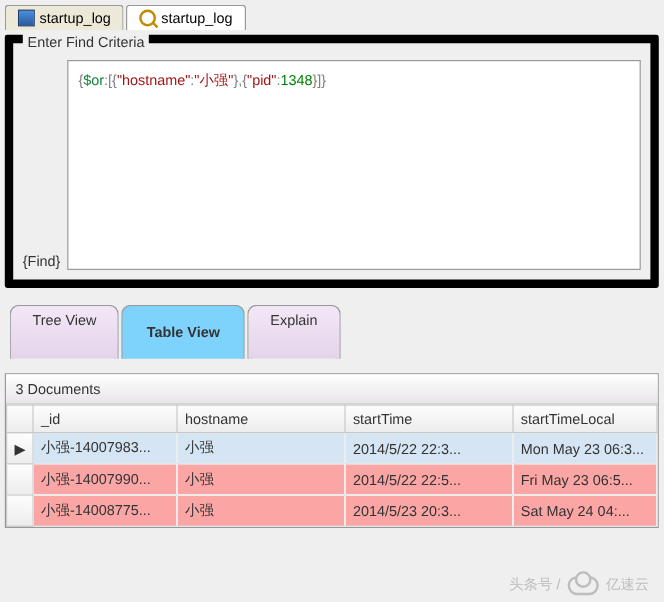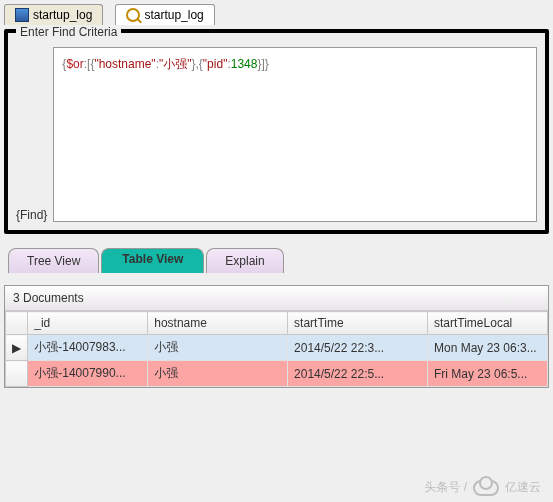--- a/index.html
+++ b/index.html
@@ -1,35 +1,35 @@
 <!DOCTYPE html>
 <html><head>
 <meta charset="utf-8">
 <style>
 *{box-sizing:border-box;margin:0;padding:0;font-family:Tahoma,Arial,sans-serif;font-size:12px}
 body{background:#f0eff0;width:553px;height:502px;overflow:hidden;position:relative}
 .tabs-top{display:flex;padding:4px 0 0 4px;background:#f0eff0}
-.ttab{display:flex;align-items:center;gap:4px;padding:3px 10px;border:1px solid #999;border-bottom:none;border-radius:3px 3px 0 0;background:#ece9d8;margin-right:12px;cursor:pointer}
+.ttab{display:flex;align-items:center;gap:4px;padding:3px 10px;border:1px solid #999;border-bottom:none;border-radius:3px 3px 0 0;background:#ece9d8;margin-right:2px;cursor:pointer}
 .ttab.active{background:#fff}
 .ico-doc{width:14px;height:14px;background:linear-gradient(#4a90d9,#2c5aa0);border:1px solid #1a3a6e}
 .ico-mag{width:14px;height:14px;border-radius:50%;border:2px solid #c28a00;position:relative}
 .ico-mag:after{content:"";position:absolute;width:5px;height:2px;background:#c28a00;right:-4px;bottom:-2px;transform:rotate(45deg)}
-.fieldset{border:4px solid #000000;margin:4px 4px 4px 4px;padding:8px;border-radius:2px;background:#f0eff0;position:relative}
+.fieldset{border:7px solid #000000;margin:4px 4px 4px 4px;padding:8px;border-radius:2px;background:#f0eff0;position:relative}
 .legend{position:absolute;top:-8px;left:8px;background:#f0eff0;padding:0 4px;color:#333}
 .findrow{display:flex;align-items:flex-end;gap:6px;margin-top:6px}
 .findlbl{color:#333;padding-top:4px}
 .code{flex:1;background:#fff;border:1px solid #999;padding:8px;min-height:175px;font-family:Consolas,monospace;font-size:13px;white-space:pre-wrap;word-break:break-all}
 .tok-punc{color:#808080}
-.tok-op{color:#b91c1c}
+.tok-op{color:#15803d}
 .tok-key{color:#a31515}
 .tok-str{color:#a31515}
 .tok-num{color:#008000}
 .vtabs{display:flex;margin:14px 0 0 8px;}
 .vtab{padding:5px 18px;border:1px solid #999;border-bottom:none;border-radius:8px 8px 0 0;background:linear-gradient(#f3e7f7,#e4d4ea);margin-right:2px;cursor:pointer;color:#333}
-.vtab.active{background:#14b8a6;font-weight:bold;padding:3px 20px;position:relative;z-index:2}
+.vtab.active{background:#7dd3fc;font-weight:bold;padding:15px 20px;position:relative;z-index:2}
 .panel{border:1px solid #999;margin:12px 4px 0 4px;background:#fff}
 .dochdr{background:linear-gradient(#fff,#e8e5e8);padding:5px 8px;border-bottom:1px solid #ccc;color:#333}
 .grid{width:100%;border-collapse:collapse}
 .grid th{background:linear-gradient(#fdfdfd,#ececec);border:1px solid #c8c8c8;padding:4px 6px;text-align:left;font-weight:normal;color:#333}
 .grid td{border:1px solid #e0e0e0;padding:4px 6px;color:#333;background:#fca5a5;white-space:nowrap;overflow:hidden}
 .grid tr.sel td{background:#d6e5f3}
 .rowhdr{width:18px;background:linear-gradient(#fdfdfd,#ececec)!important;border:1px solid #c8c8c8!important;text-align:center;color:#555}
 .col-id{width:120px}
 .col-host{width:140px}
 .col-st{width:140px}
@@ -87,20 +87,27 @@
           <td>2014/5/22 22:3...</td>
           <td>Mon May 23 06:3...</td>
         </tr>
         <tr>
           <td class="rowhdr"></td>
           <td>小强-14007990...</td>
           <td>小强</td>
           <td>2014/5/22 22:5...</td>
           <td>Fri May 23 06:5...</td>
         </tr>
+        <tr>
+          <td class="rowhdr"></td>
+          <td>小强-14008775...</td>
+          <td>小强</td>
+          <td>2014/5/23 20:3...</td>
+          <td>Sat May 24 04:...</td>
+        </tr>
       </tbody>
   </table>
 </div>
 
 <div class="watermark">
   <span class="wmtxt">头条号 /</span>
   <span class="wmcloud"></span>
   <span class="wmtxt">亿速云</span>
 </div>
 

